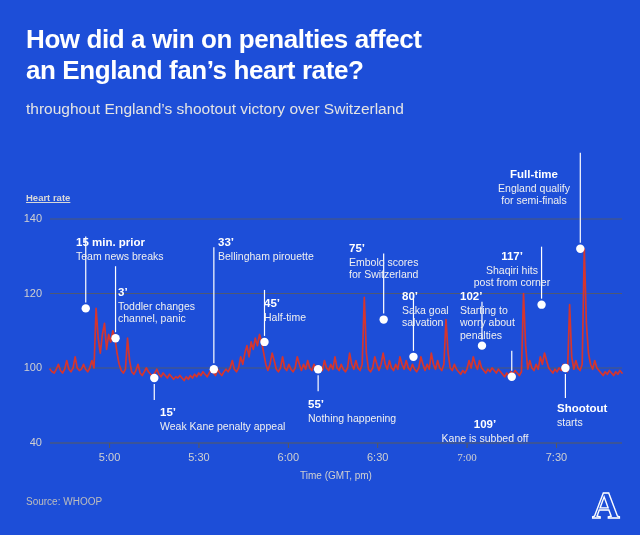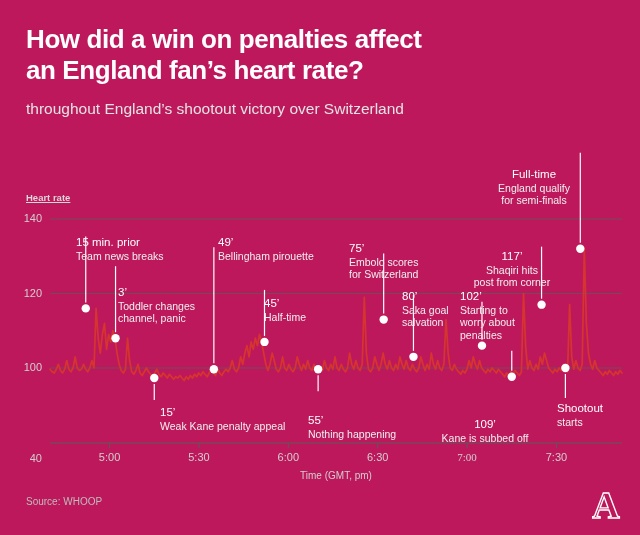--- a/index.html
+++ b/index.html
@@ -2,21 +2,21 @@
 <html><head>
 <meta charset="utf-8">
 <style>
   * { box-sizing: border-box; margin: 0; padding: 0; }
   html, body {
     width: 640px; height: 535px;
     background: #151515;
     font-family: "Liberation Sans", sans-serif;
     overflow: hidden;
   }
-  #root { position: relative; width: 640px; height: 535px; background: #be185d; }
+  #root { position: relative; width: 640px; height: 535px; background: #1d4ed8; }
 
   .headline {
     position: absolute; left: 26px; top: 24px; width: 570px;
     color: #ffffff; font-size: 26px; font-weight: 700; line-height: 1.18;
     letter-spacing: -0.4px;
   }
   .headline .l2 { display: block; }
 
   .subhead {
     position: absolute; left: 26px; top: 98px; width: 540px;
@@ -43,21 +43,21 @@
     position: absolute; color: #d0d0d0; font-size: 10px; text-align: center;
     width: 200px; white-space: nowrap;
   }
   .source {
     position: absolute; left: 26px; top: 496px;
     color: #bdbdbd; font-size: 10px; white-space: nowrap;
   }
 
   
   .anno { position: absolute; color: #ffffff; }
-  .anno .ttl { font-size: 11.5px; font-weight: 400; line-height: 1.18; white-space: nowrap; }
+  .anno .ttl { font-size: 11.5px; font-weight: 700; line-height: 1.18; white-space: nowrap; }
   .anno .sub { font-size: 10.5px; font-weight: 400; line-height: 1.2; color: #f0f0f0; }
   .anno.center-al { text-align: center; }
 
   .logo {
     position: absolute; right: 14px; top: 484px;
     width: 40px; height: 42px;
   }
 </style>
 </head>
 <body>
@@ -121,28 +121,28 @@
         <div class="anno" style="left: 118px; top: 286px;">
           <div class="ttl">3’</div>
           <div class="sub">Toddler changes</div>
           <div class="sub">channel, panic</div>
         </div>
         <div class="anno" style="left: 160px; top: 406px;">
           <div class="ttl">15’</div>
           <div class="sub">Weak Kane penalty appeal</div>
         </div>
         <div class="anno" style="left: 218px; top: 236px;">
-          <div class="ttl">49’</div>
+          <div class="ttl">33’</div>
           <div class="sub">Bellingham pirouette</div>
         </div>
         <div class="anno" style="left: 264px; top: 297px;">
           <div class="ttl">45’</div>
           <div class="sub">Half-time</div>
         </div>
-        <div class="anno" style="left: 308px; top: 414px;">
+        <div class="anno" style="left: 308px; top: 398px;">
           <div class="ttl">55’</div>
           <div class="sub">Nothing happening</div>
         </div>
         <div class="anno" style="left: 349px; top: 242px;">
           <div class="ttl">75’</div>
           <div class="sub">Embolo scores</div>
           <div class="sub">for Switzerland</div>
         </div>
         <div class="anno" style="left: 402px; top: 290px;">
           <div class="ttl">80’</div>
@@ -167,21 +167,21 @@
         <div class="anno" style="left: 557px; top: 402px;">
           <div class="ttl">Shootout</div>
           <div class="sub">starts</div>
         </div>
         <div class="anno center-al" style="left: 464px; width: 140px; top: 168px;">
           <div class="ttl">Full-time</div>
           <div class="sub">England qualify</div>
           <div class="sub">for semi-finals</div>
         </div>
         <div class="axis-title" style="left: 26px; top: 192px; text-decoration: underline;">Heart rate</div>
-        <div class="ytick-label" style="left: 8px; top: 436px; margin-top: 16px;">40</div>
+        <div class="ytick-label" style="left: 8px; top: 436px;">40</div>
         <div class="ytick-label" style="left: 8px; top: 361px;">100</div>
         <div class="ytick-label" style="left: 8px; top: 286.5px;">120</div>
         <div class="ytick-label" style="left: 8px; top: 212px;">140</div>
         <div class="xtick-label" style="left: 84.5833px; top: 451px;">5:00</div>
         <div class="xtick-label" style="left: 173.958px; top: 451px;">5:30</div>
         <div class="xtick-label" style="left: 263.333px; top: 451px;">6:00</div>
         <div class="xtick-label" style="left: 352.708px; top: 451px;">6:30</div>
         <div class="xtick-label" style="left: 442.083px; top: 451px; font-family: Liberation Serif, serif;">7:00</div>
         <div class="xtick-label" style="left: 531.458px; top: 451px;">7:30</div>
         <div class="xaxis-caption" style="left: 236px; top: 470px;">Time (GMT, pm)</div>

